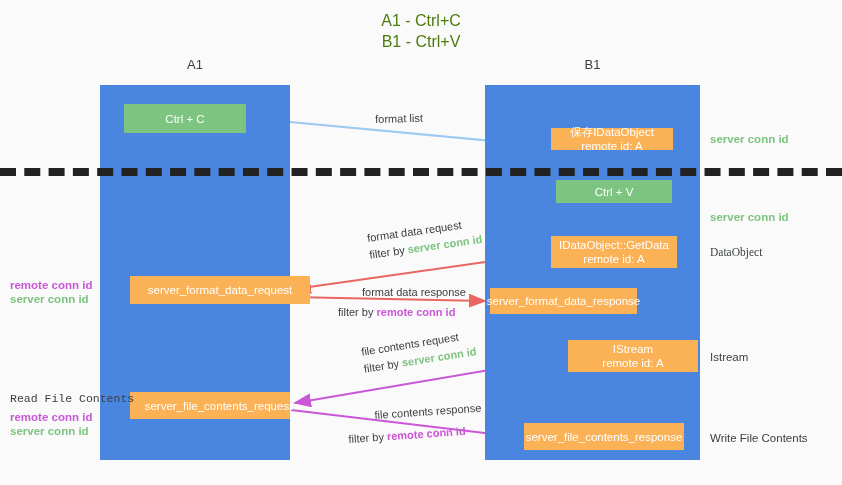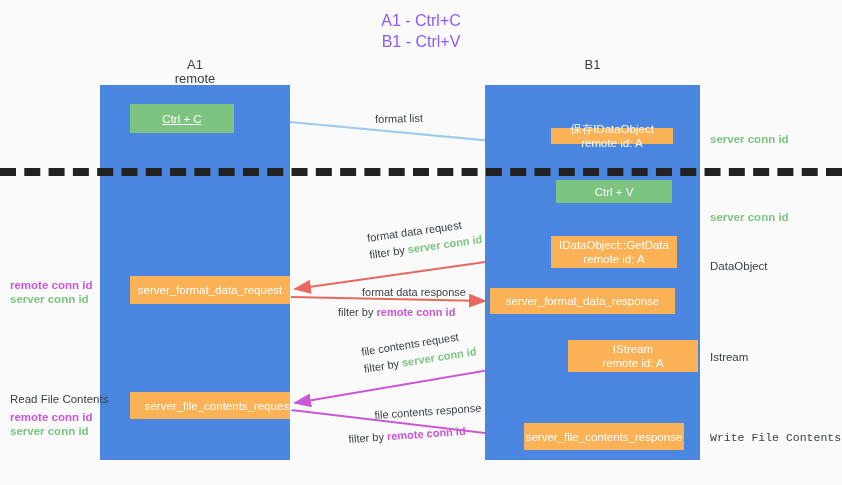--- a/index.html
+++ b/index.html
@@ -23,21 +23,21 @@
   }
   .abs { position: absolute; }
 
   
   #title {
     left: 0; top: 10px;
     width: 842px;
     text-align: center;
     font-size: 16px;
     line-height: 21px;
-    color: #8b5cf6;
+    color: #4d7c0f;
     white-space: pre;
   }
 
   
   .col-header {
     text-align: center;
     font-size: 13px;
     line-height: 14px;
     color: #3c4043;
   }
@@ -69,48 +69,48 @@
     color: #ffffff;
     font-size: 11.5px;
     line-height: 14px;
     text-align: center;
     padding: 2px 4px;
   }
   .node.green { background: #7cc47f; }
   .node.orange { background: #fbb155; }
   .node .l2 { display: block; }
 
-  #n-ctrlc   { left: 130px; top: 104px; width: 104px; height: 29px; text-decoration: underline; }
-  #n-save    { left: 551px; top: 128px; width: 122px; height: 16px; }
+  #n-ctrlc   { left: 124px; top: 104px; width: 122px; height: 29px; }
+  #n-save    { left: 551px; top: 128px; width: 122px; height: 22px; }
   #n-ctrlv   { left: 556px; top: 180px; width: 116px; height: 23px; }
   #n-getdata { left: 551px; top: 236px; width: 126px; height: 32px; }
-  #n-fdreq   { left: 130px; top: 276px; width: 160px; height: 28px; }
-  #n-fdresp  { left: 490px; top: 288px; width: 185px; height: 26px; }
+  #n-fdreq   { left: 130px; top: 276px; width: 180px; height: 28px; }
+  #n-fdresp  { left: 490px; top: 288px; width: 147px; height: 26px; }
   #n-istream { left: 568px; top: 340px; width: 130px; height: 32px; }
   #n-fcreq   { left: 130px; top: 392px; width: 160px; height: 27px; padding-left: 21px; }
   #n-fcresp  { left: 524px; top: 423px; width: 160px; height: 27px; }
 
   
   .side-label {
     font-size: 11.5px;
     line-height: 14px;
     white-space: nowrap;
   }
   .green-txt  { color: #7cc47f; font-weight: bold; }
   .purple-txt { color: #c957d6; font-weight: bold; }
   .dark-txt   { color: #3c4043; }
 
   #lbl-r-scid1 { left: 710px; top: 132px; }
   #lbl-r-scid2 { left: 710px; top: 210px; }
-  #lbl-r-dataobject { left: 710px; top: 259px; }
+  #lbl-r-dataobject { left: 710px; top: 245px; font-family: Liberation Serif, serif; }
   #lbl-r-istream    { left: 710px; top: 350px; }
-  #lbl-r-writefile  { left: 710px; top: 431px; font-family: Liberation Mono, monospace; }
+  #lbl-r-writefile  { left: 710px; top: 431px; }
 
   #lbl-l-ids1 { left: 10px; top: 278px; }
-  #lbl-l-read { left: 10px; top: 392px; }
+  #lbl-l-read { left: 10px; top: 392px; font-family: Liberation Mono, monospace; }
   #lbl-l-ids2 { left: 10px; top: 410px; }
   .stack-line { display: block; }
 
   
   .edge-label {
     font-size: 11px;
     line-height: 15px;
     color: #3c4043;
     white-space: nowrap;
     transform-origin: left top;
@@ -162,21 +162,20 @@
 </svg>
 
 <div class="abs" id="title">A1 - Ctrl+C
 B1 - Ctrl+V</div>
 
 <div class="abs lane" id="lane-a1"></div>
 <div class="abs lane" id="lane-b1"></div>
 
 <div class="abs col-header" id="hdr-a1">
   <span>A1</span>
-  <span class="hdr-sub">remote</span>
 </div>
 <div class="abs col-header" id="hdr-b1">
   <span>B1</span>
 </div>
 
 <div class="abs" id="divider"></div>
 
 <div class="abs node green" id="n-ctrlc">
   <span>Ctrl + C</span>
 </div>

